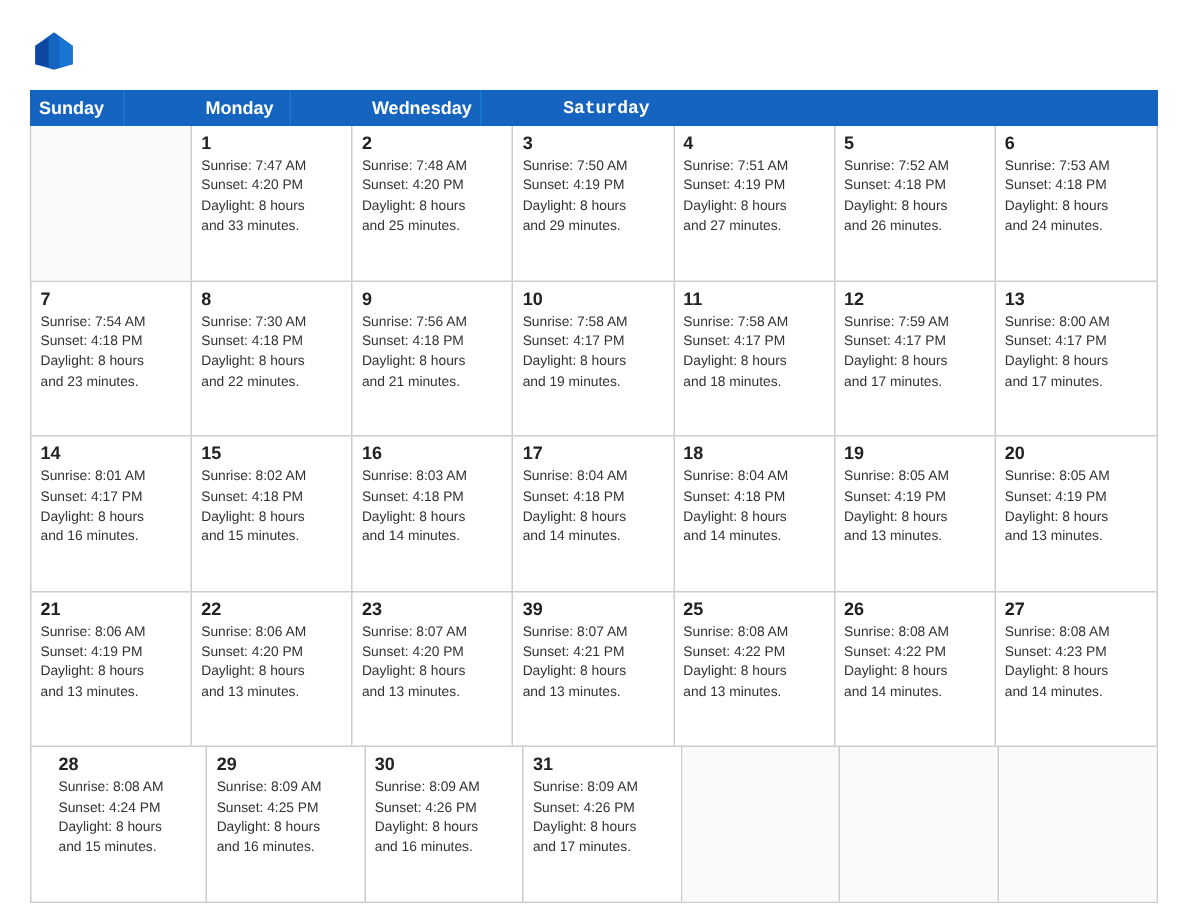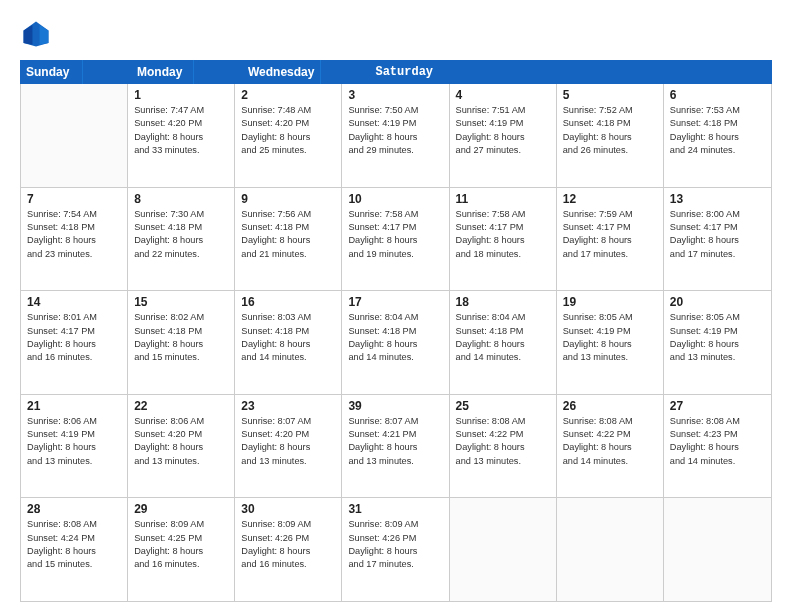--- a/index.html
+++ b/index.html
@@ -80,21 +80,21 @@
       border-left: 1px solid #ccc;
       border-right: 1px solid #ccc;
       border-bottom: 1px solid #ccc;
     }
     .cal-row {
       display: grid;
       grid-template-columns: repeat(7, 1fr);
       flex: 1;
       border-bottom: 1px solid #ccc;
     }
-    .cal-row:last-child { border-bottom: none; }
+    .cal-row:last-child { border-bottom: none; margin-left: 12px; }
     .cal-cell {
       border-right: 1px solid #ccc;
       padding: 4px 6px;
       font-size: 9.5px;
       color: #333;
       min-height: 80px;
       vertical-align: top;
     }
     .cal-cell:last-child { border-right: none; }
     .cal-cell.empty { background: #fafafa; }

